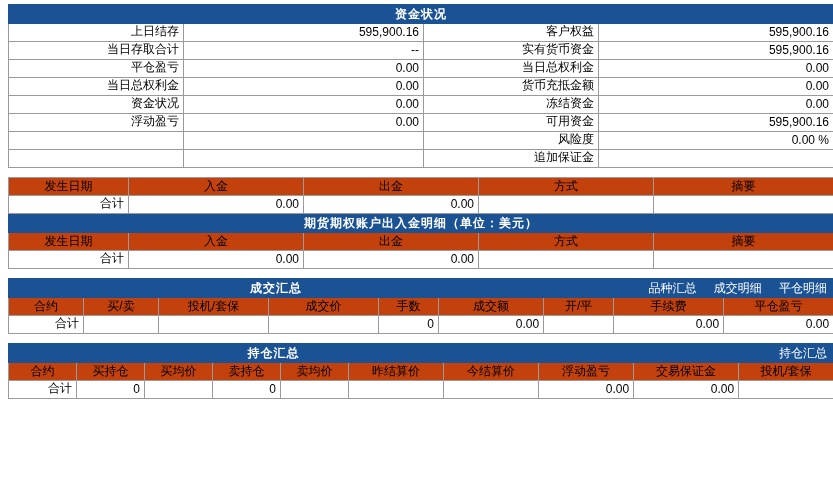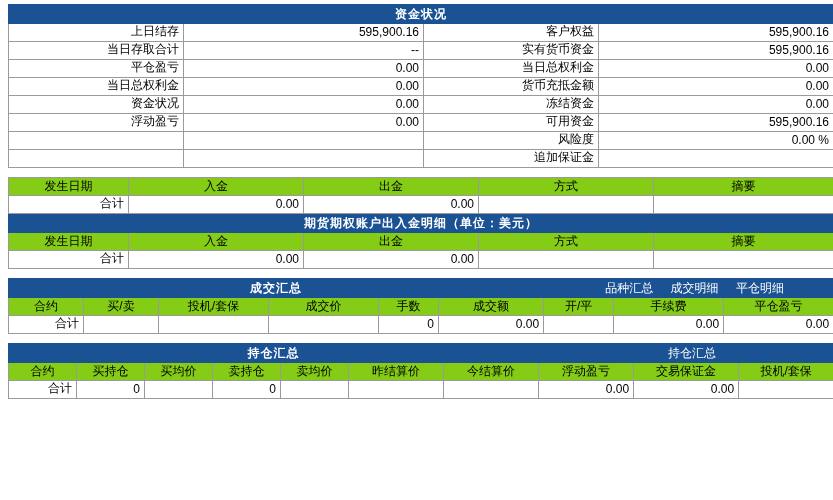--- a/index.html
+++ b/index.html
@@ -39,31 +39,32 @@
   .title-bar td {
     background: #1a5293;
     color: #ffffff;
     font-weight: bold;
     text-align: center;
     border: 1px solid #1a5293;
     letter-spacing: 1px;
     height: 16px;
   }
   .title-bar .right-links {
+    text-align: right;
     font-weight: normal;
     letter-spacing: 0;
     padding-right: 6px;
   }
   .title-bar .right-links span {
     margin-left: 14px;
     cursor: pointer;
   }
   .hdr td {
     text-align: center;
-    background: #84cc16;
+    background: #c2410c;
   }
   .lbl {
     text-align: right;
     font-family: Liberation Mono, monospace;
   }
   .num {
     text-align: right;
   }
   .gap {
     height: 9px;

